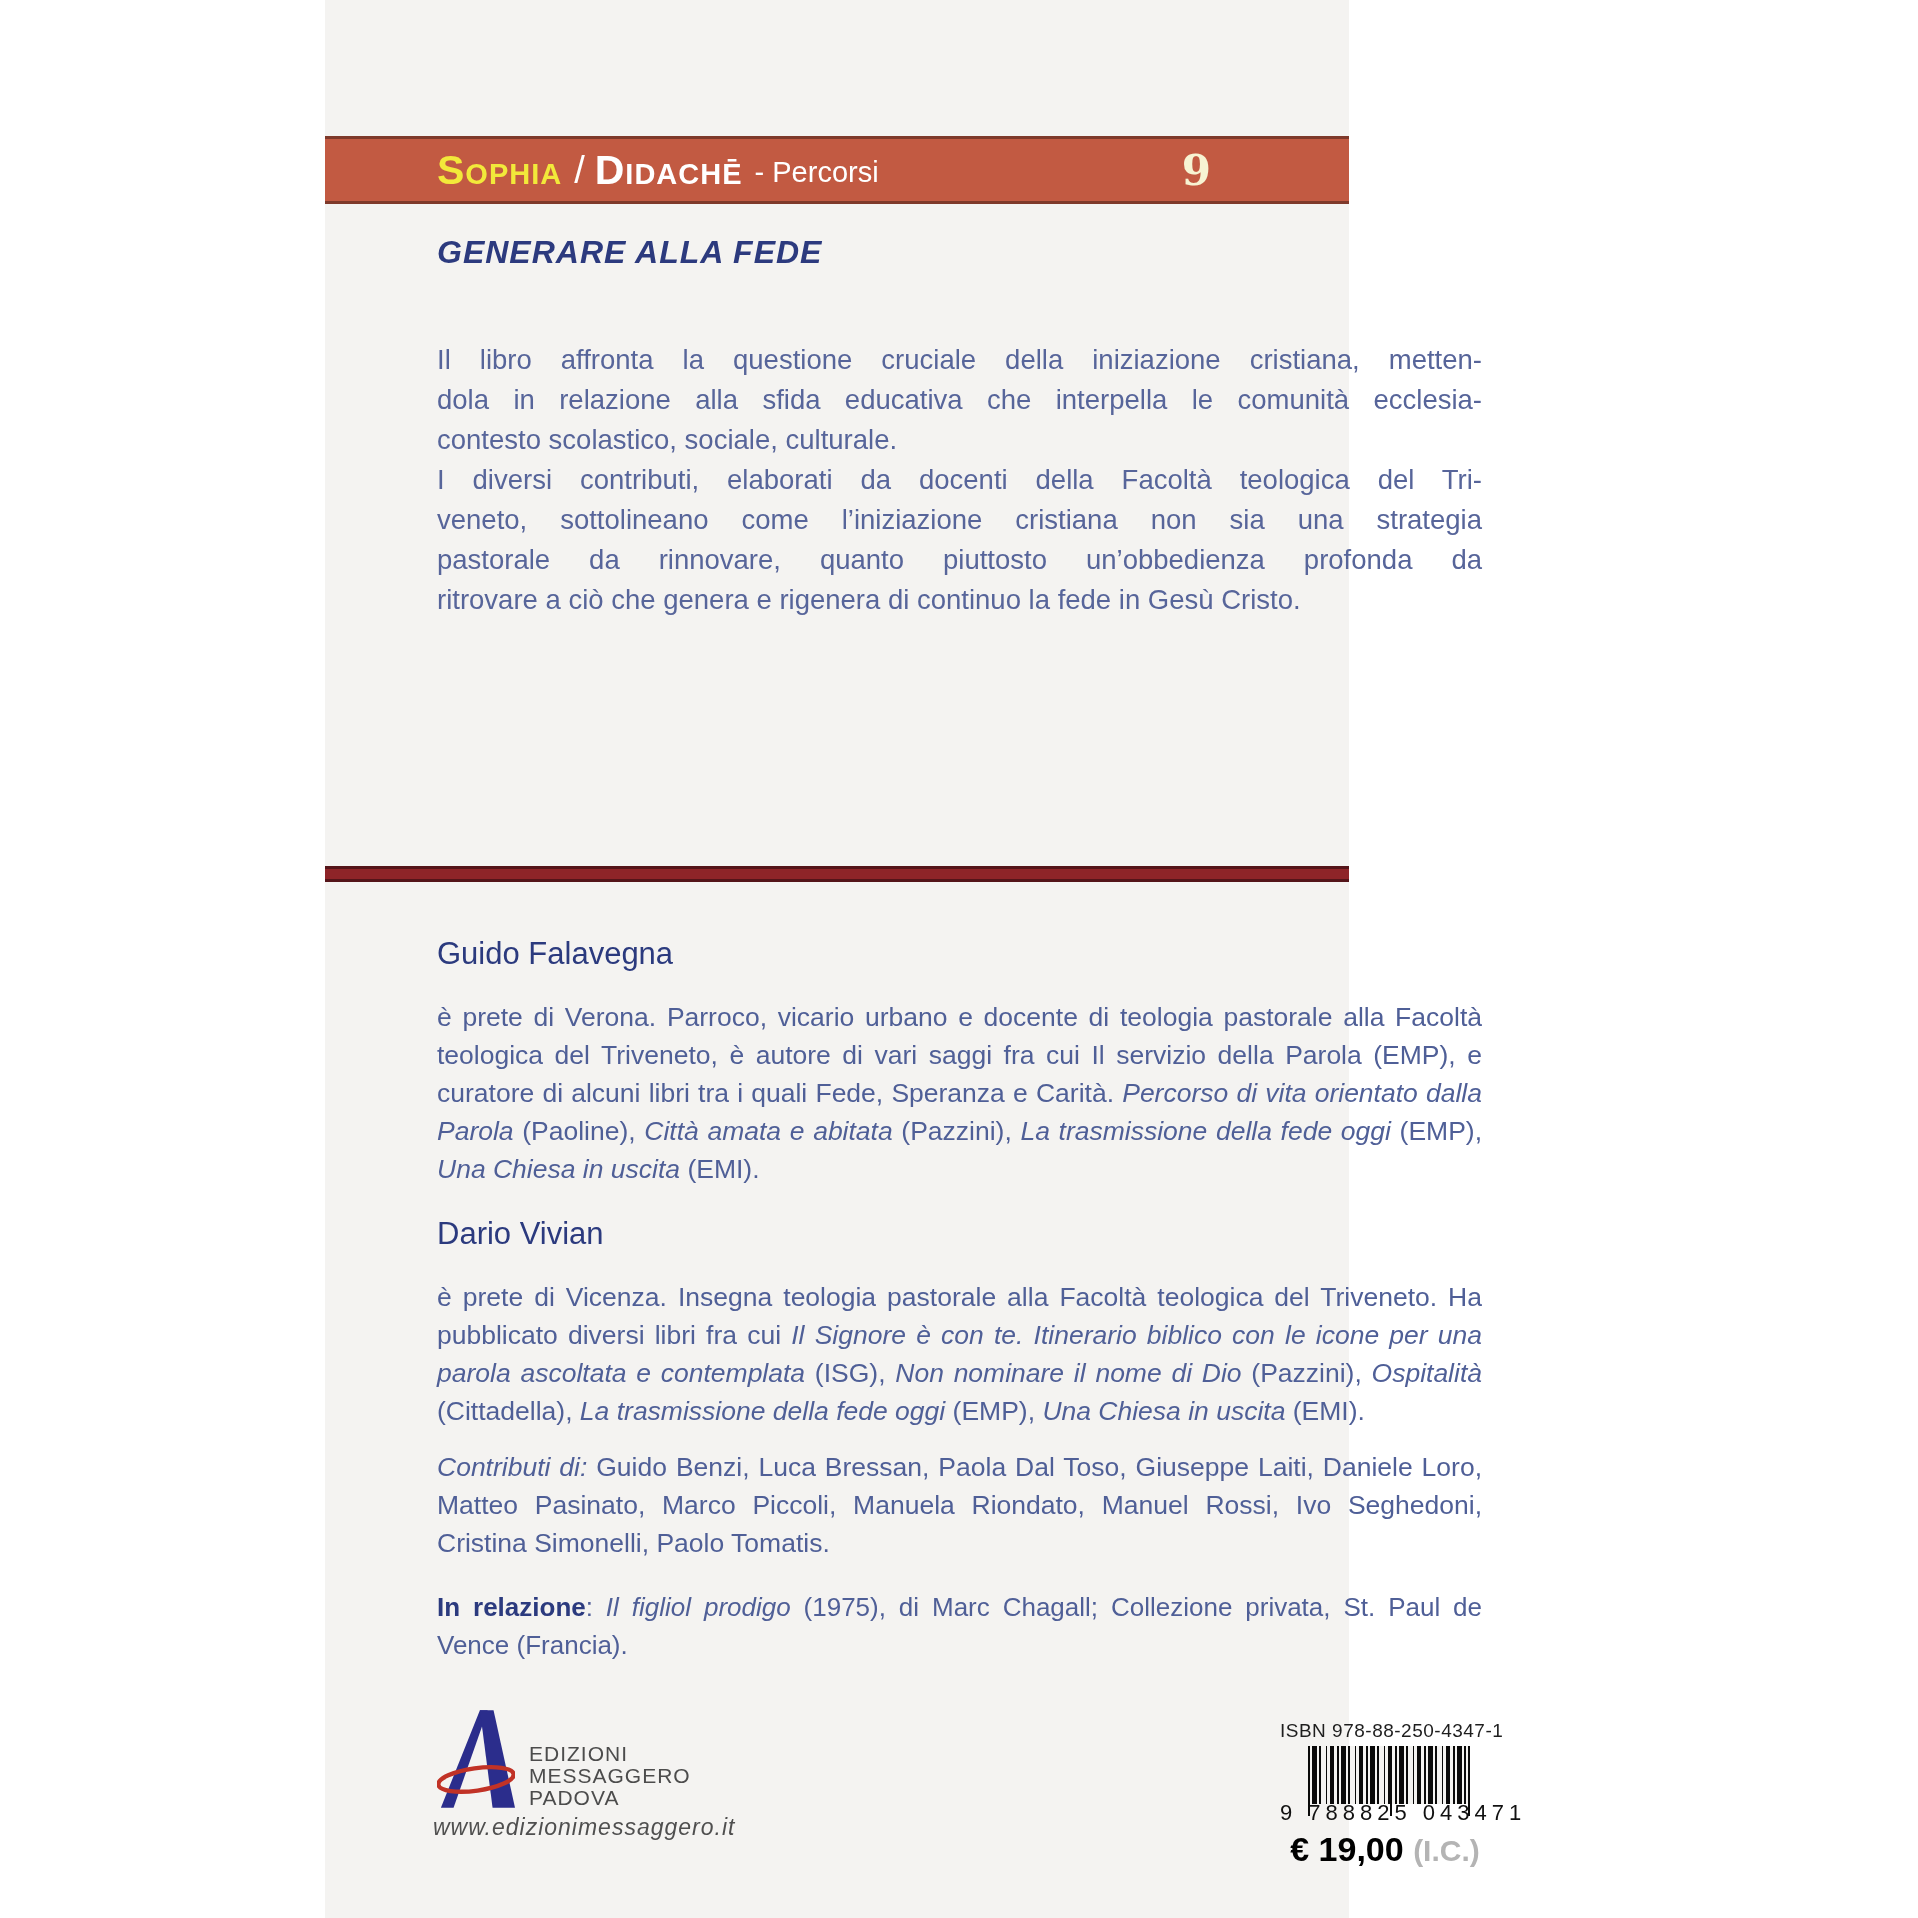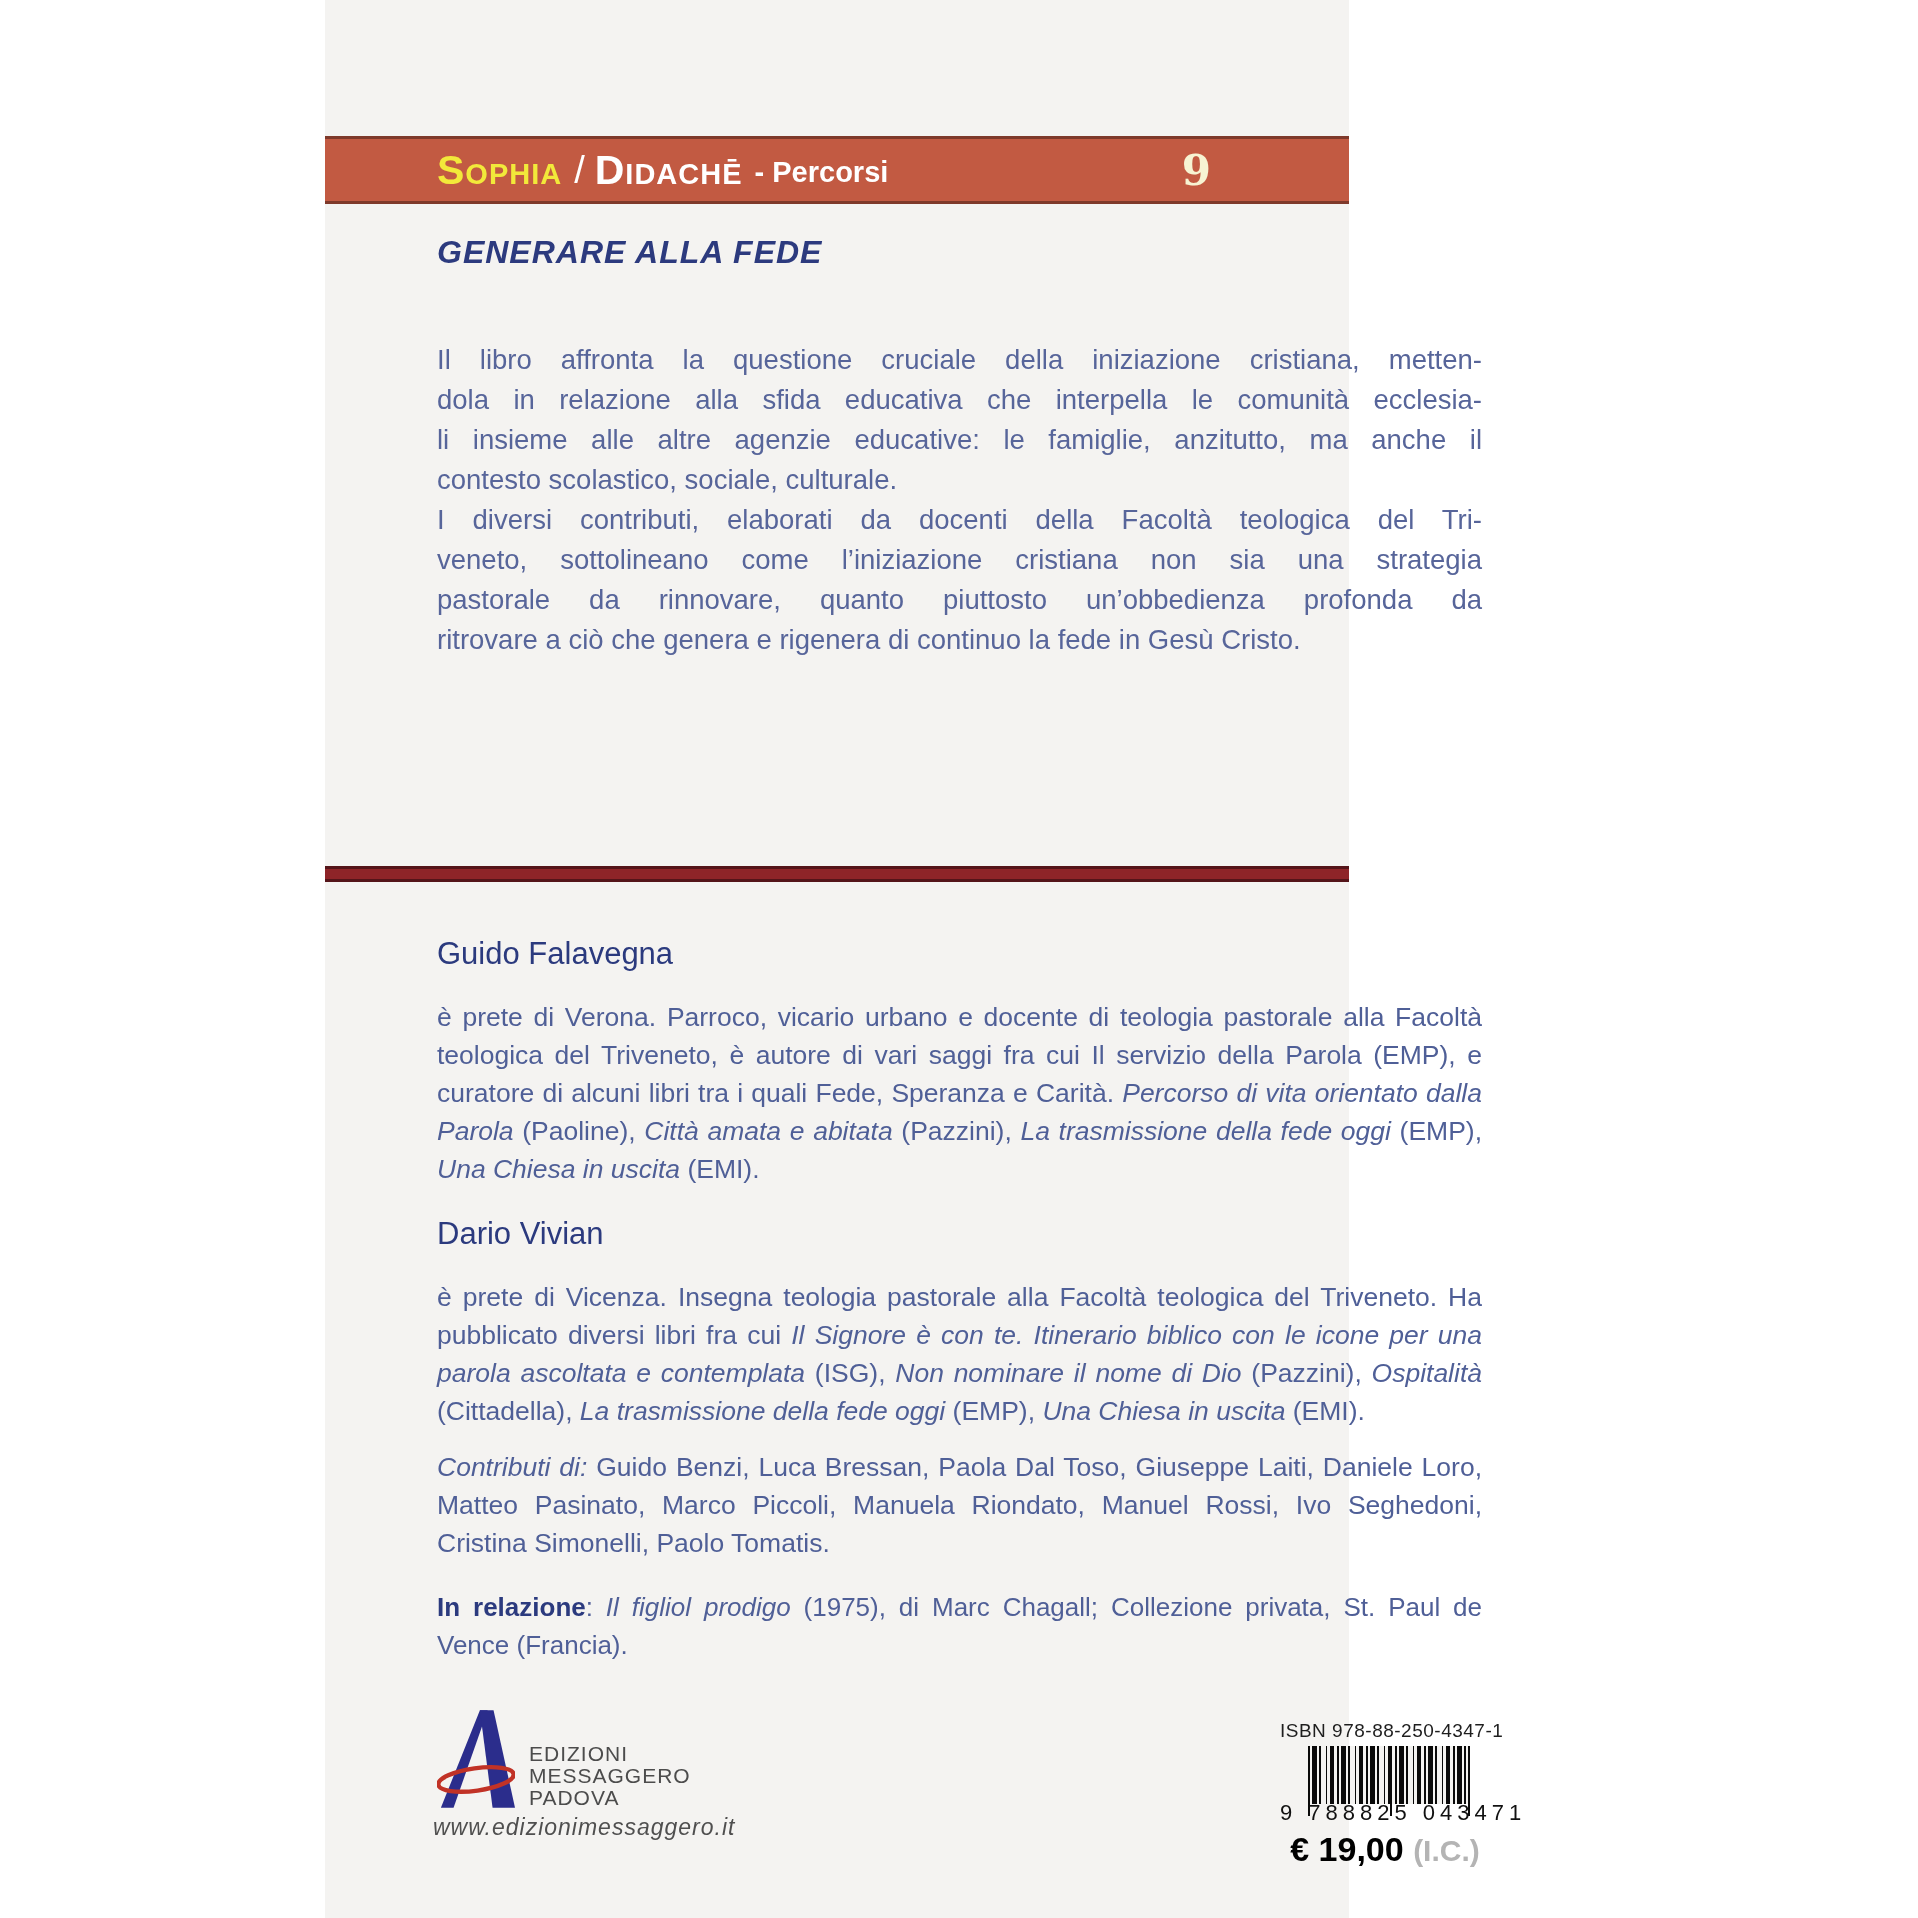--- a/index.html
+++ b/index.html
@@ -7,21 +7,21 @@
 
   .page { position:absolute; left:325px; top:0; width:1024px; height:1918px; background:#f4f3f1; }
 
   
   .band { position:absolute; left:0; top:136px; width:100%; height:68px; box-sizing:border-box;
           background:#c25a42; border-top:3px solid #7e392a; border-bottom:3px solid #7e392a;
           display:flex; align-items:center; padding-left:112px; }
   .band .sophia { color:#f2e93a; font-variant:small-caps; font-weight:bold; font-size:41px; letter-spacing:1px; }
   .band .sep { color:#ffffff; font-size:38px; font-weight:300; margin:0 10px 0 12px; }
   .band .didache { color:#ffffff; font-variant:small-caps; font-weight:600; font-size:41px; letter-spacing:1px; }
-  .band .suffix { color:#ffffff; font-size:29px; font-weight:700; margin-left:12px; padding-top:4px; }
+  .band .suffix { color:#ffffff; font-size:29px; font-weight:400; margin-left:12px; padding-top:4px; }
   .band .num { position:absolute; right:138px; top:50%; transform:translateY(-50%);
                color:#f7f3d2; font-family:"DejaVu Serif", serif; font-size:42px; font-weight:bold; }
 
   .title { position:absolute; left:112px; top:234px; font-size:32px; font-style:italic; font-weight:600;
            color:#2c3a7e; letter-spacing:1px; }
 
   .desc { position:absolute; left:112px; top:340px; width:1045px; font-size:27.5px; line-height:40px;
           color:#57659a; }
   .desc .line.just { text-align:justify; text-align-last:justify; }
 
@@ -79,21 +79,20 @@
     <span class="didache">Didachē</span>
     <span class="suffix">- Percorsi</span>
     <span class="num">9</span>
   </div>
 
   <div class="title">GENERARE ALLA FEDE</div>
 
   <div class="desc">
       <div class="line just">Il libro affronta la questione cruciale della iniziazione cristiana, metten-</div>
       <div class="line just">dola in relazione alla sfida educativa che interpella le comunità ecclesia-</div>
-      <div class="line just">li insieme alle altre agenzie educative: le famiglie, anzitutto, ma anche il</div>
       <div class="line">contesto scolastico, sociale, culturale.</div>
       <div class="line just">I diversi contributi, elaborati da docenti della Facoltà teologica del Tri-</div>
       <div class="line just">veneto, sottolineano come l’iniziazione cristiana non sia una strategia</div>
       <div class="line just">pastorale da rinnovare, quanto piuttosto un’obbedienza profonda da</div>
       <div class="line">ritrovare a ciò che genera e rigenera di continuo la fede in Gesù Cristo.</div>
     </div>
 
   <div class="divider"></div>
 
   <div class="author-name" id="ezio-name">Guido Falavegna</div>

